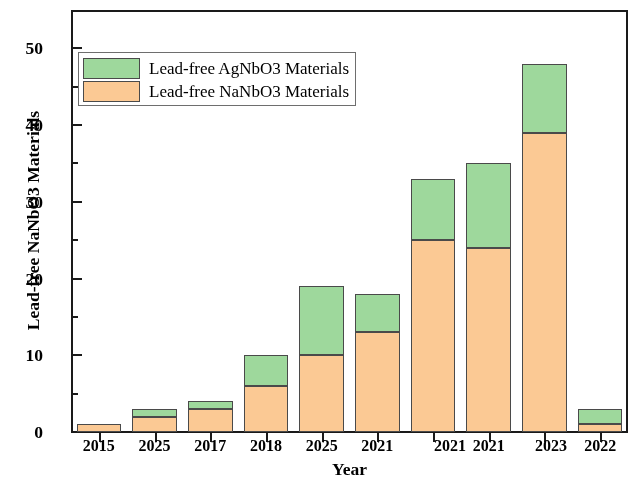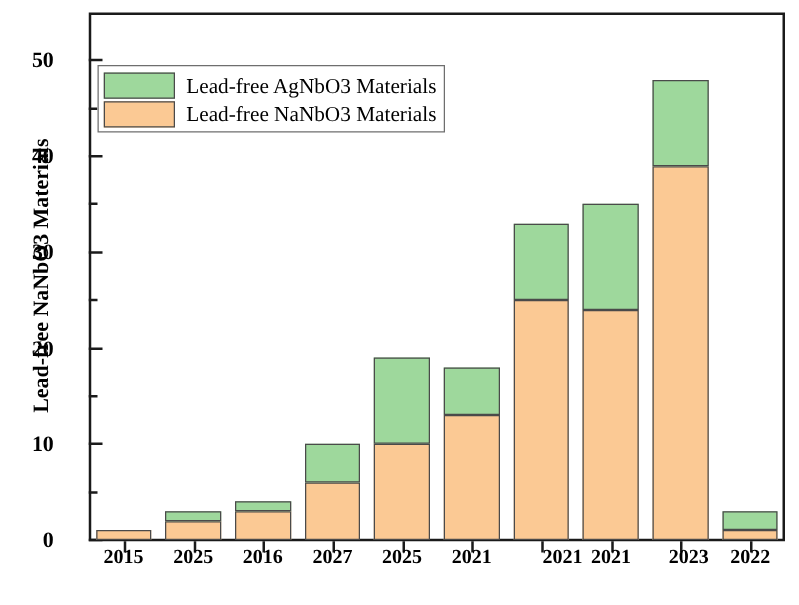--- a/index.html
+++ b/index.html
@@ -202,37 +202,38 @@
         <div class="seg" style="background: rgb(158, 216, 156); height: 15.3455px; bottom: 7.67273px;"></div>
       </div>
     </div>
 
   <div id="x-ticks">
       <div class="x-tick" style="left: 98.85px;"></div>
       <div class="x-tick-label" style="left: 98.85px;">2015</div>
       <div class="x-tick" style="left: 154.55px;"></div>
       <div class="x-tick-label" style="left: 154.55px;">2025</div>
       <div class="x-tick" style="left: 210.25px;"></div>
-      <div class="x-tick-label" style="left: 210.25px;">2016</div>
+      <div class="x-tick-label" style="left: 210.25px;">2017</div>
       <div class="x-tick" style="left: 265.95px;"></div>
-      <div class="x-tick-label" style="left: 265.95px;">2027</div>
+      <div class="x-tick-label" style="left: 265.95px;">2018</div>
       <div class="x-tick" style="left: 321.65px;"></div>
       <div class="x-tick-label" style="left: 321.65px;">2025</div>
       <div class="x-tick" style="left: 377.35px;"></div>
       <div class="x-tick-label" style="left: 377.35px;">2021</div>
       <div class="x-tick" style="left: 433.05px;"></div>
       <div class="x-tick-label" style="left: 450px;">2021</div>
       <div class="x-tick" style="left: 488.75px;"></div>
       <div class="x-tick-label" style="left: 488.75px;">2021</div>
       <div class="x-tick" style="left: 544.45px;"></div>
       <div class="x-tick-label" style="left: 551px;">2023</div>
       <div class="x-tick" style="left: 600.15px;"></div>
       <div class="x-tick-label" style="left: 600.15px;">2022</div>
     </div>
 
+  <div class="x-axis-title">Year</div>
 
   <div class="legend">
     <div class="legend-row">
       <span class="legend-swatch" style="background:#9ed89c"></span>
       <span class="legend-label">Lead-free AgNbO3 Materials</span>
     </div>
     <div class="legend-row">
       <span class="legend-swatch" style="background:#fbc994"></span>
       <span class="legend-label">Lead-free NaNbO3 Materials</span>
     </div>

